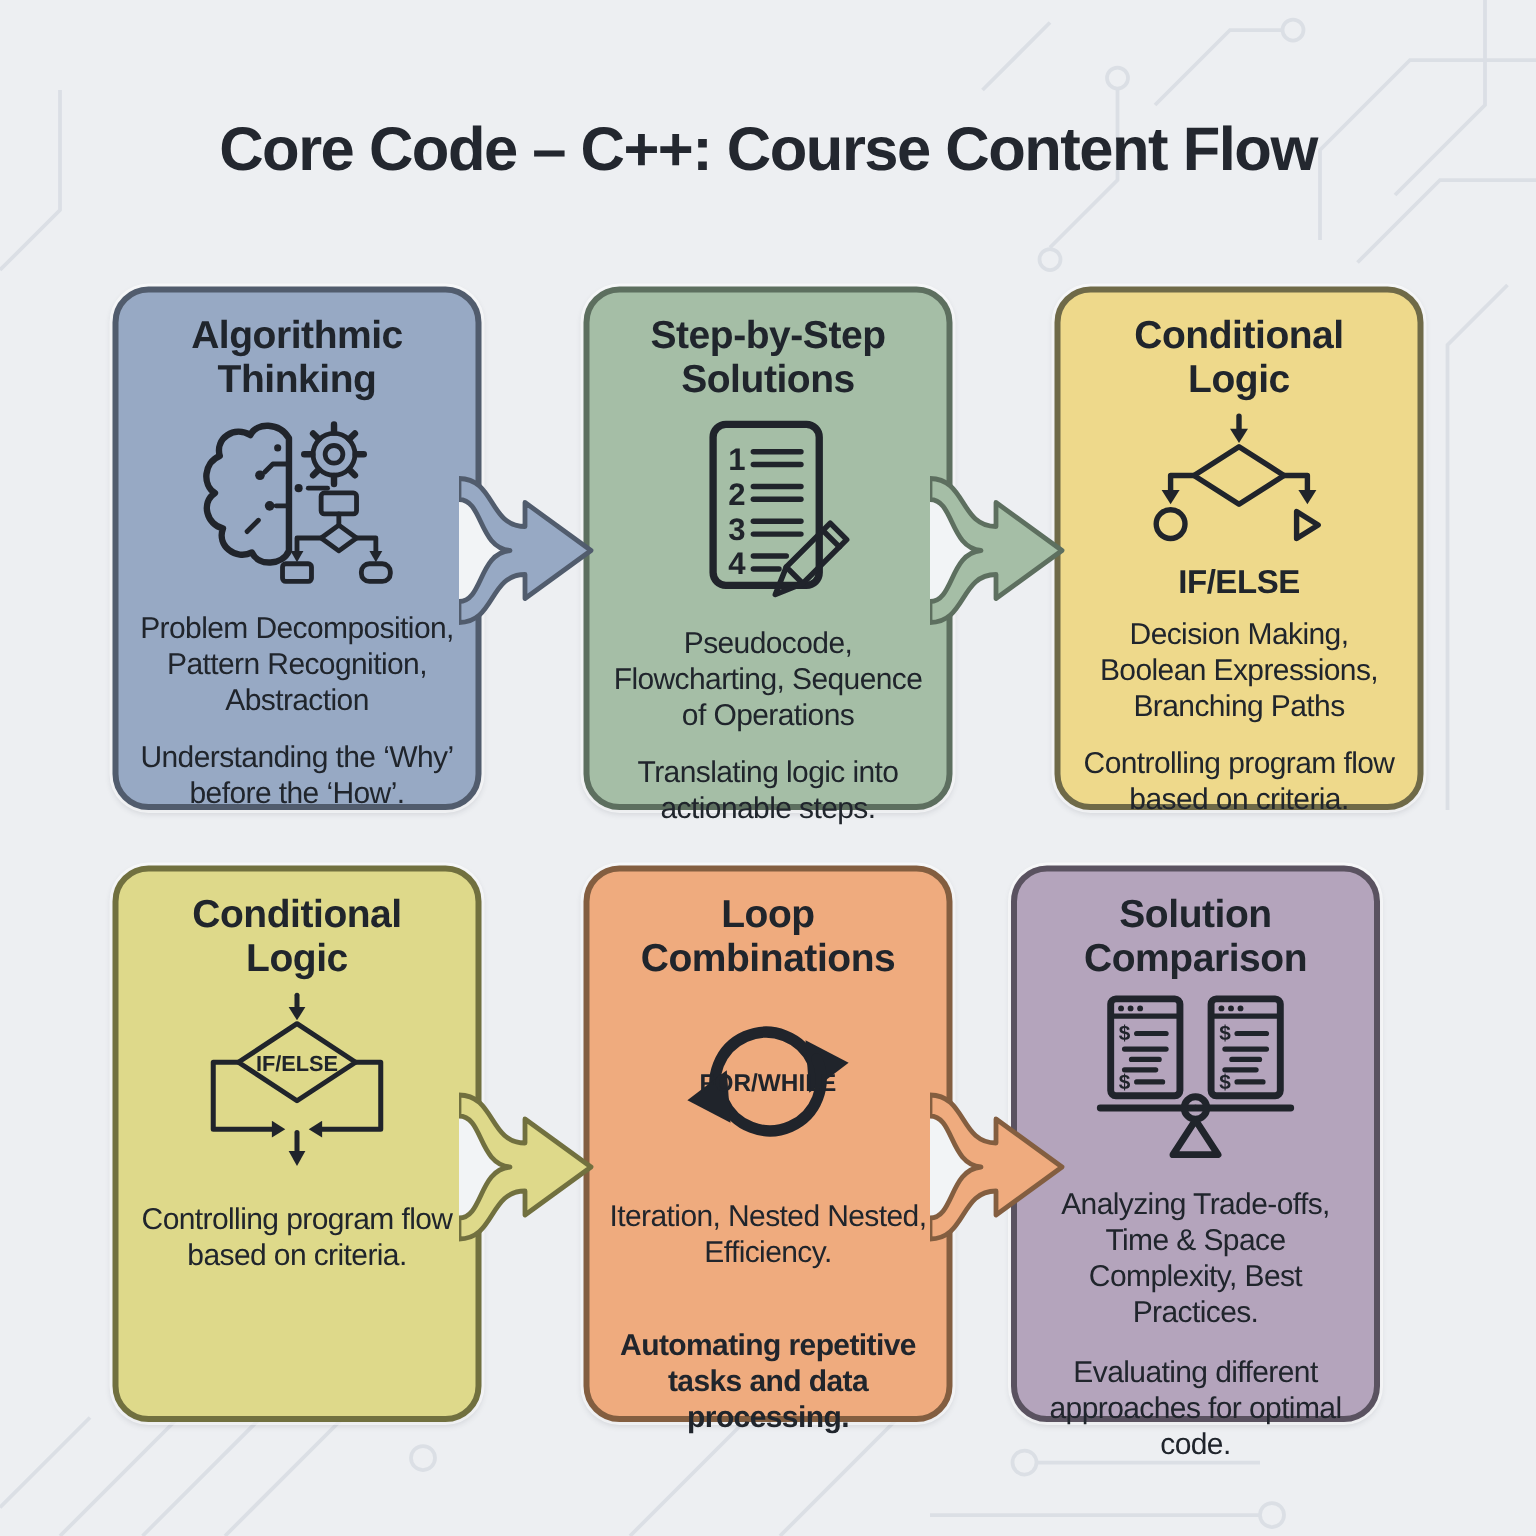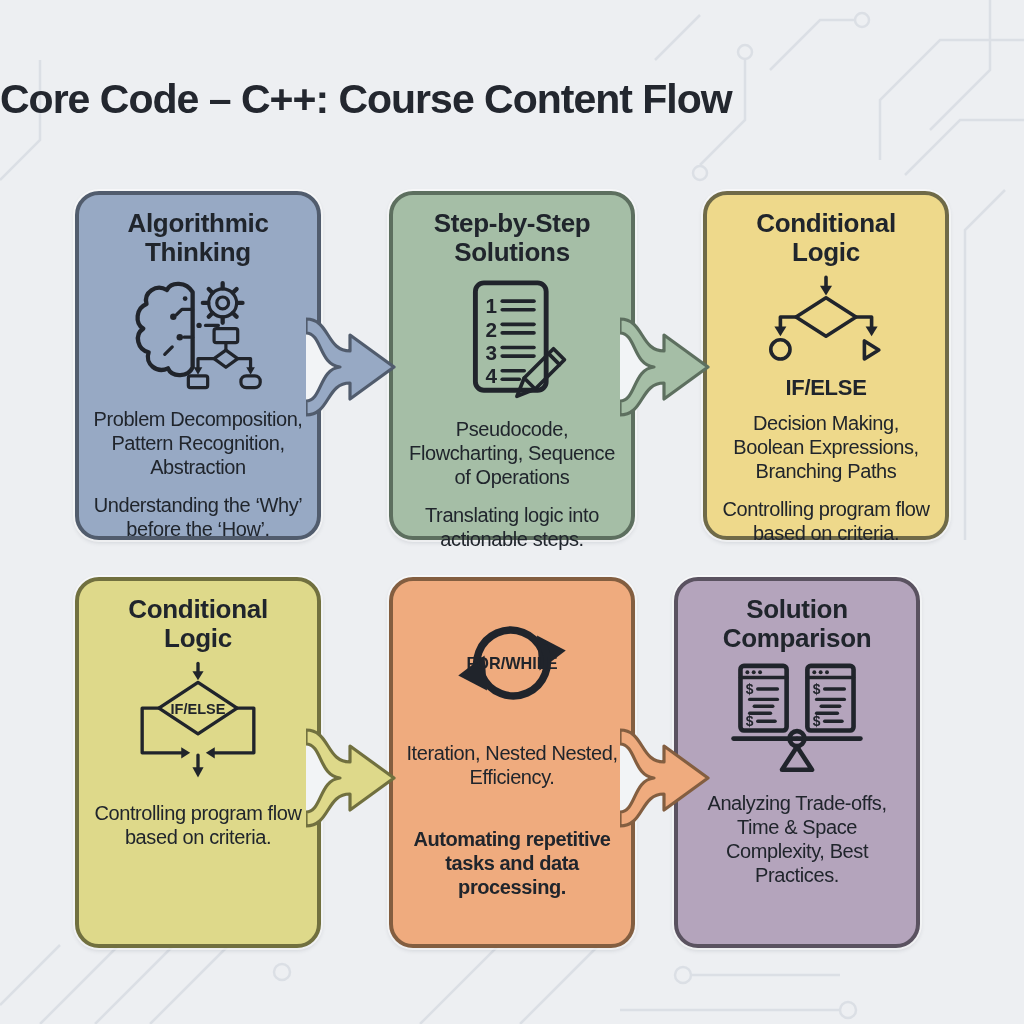--- a/index.html
+++ b/index.html
@@ -6,21 +6,21 @@
   body{
     width:1024px;height:1024px;position:relative;overflow:hidden;
     background:var(--bg,#edeff2);
     font-family:"Liberation Sans","DejaVu Sans",sans-serif;
     color:var(--text,#20252c);
   }
   .circuits{position:absolute;inset:0;z-index:0;}
   .circuits path{fill:none;stroke:var(--circuit,#dbdfe5);stroke-width:2.5;}
   .circuits circle{fill:var(--bg,#edeff2);stroke:var(--circuit,#dbdfe5);stroke-width:2.5;}
   .page-title{
-    position:absolute;left:0;top:76px;width:100%;text-align:left;
+    position:absolute;left:0;top:76px;width:100%;text-align:center;
     font-size:41px;font-weight:700;letter-spacing:-1px;color:var(--title,#23272f);
     z-index:2;
   }
   .card{
     position:absolute;width:246px;box-sizing:border-box;z-index:1;
     background:var(--fill,#ccc);border:4px solid var(--border,#555);
     border-radius:24px;padding:14px 12px 24px;
     display:flex;flex-direction:column;align-items:center;text-align:center;
     box-shadow:0 0 0 2px rgba(255,255,255,.6),0 2px 5px rgba(40,45,60,.18);
   }
@@ -182,20 +182,21 @@
       <path class="ic3" d="M95,42 H110 V82 H74"></path>
       <polygon class="icf" points="75,77 75,87 67,82"></polygon>
       <path class="ic3" d="M60,84 V96"></path>
       <polygon class="icf" points="55,95 65,95 60,104"></polygon>
     </svg>
   </div>
   <div class="card-note">Controlling program flow based on criteria.</div>
 </div>
 
 <div class="card" id="card4" style="--fill: #efab7e; --border: #835e40;">
+  <div class="card-title">Loop Combinations</div>
   <div class="card-icon">
     <svg width="140" height="120" viewBox="0 0 100 96" aria-hidden="true">
       <path id="lp" class="ic6" d="M24,60 A26,26 0 1 1 74,38"></path>
       <polygon id="lh" class="icf" points="70,26 93,38 72,54"></polygon>
       <use href="#lp" transform="rotate(180 50 48)"></use>
       <use href="#lh" transform="rotate(180 50 48)"></use>
       <text x="50" y="53" font-size="13" text-anchor="middle">FOR/WHILE</text>
     </svg>
   </div>
   <div class="card-body">Iteration, Nested Nested, Efficiency.</div>
@@ -234,20 +235,21 @@
         </g>
       <text x="82" y="56" font-size="12" text-anchor="middle">$</text>
       <path class="ic3" d="M89,52 H104"></path>
       <path class="ic" d="M10,67 H120" stroke-width="5"></path>
       <circle class="ic" cx="65" cy="67" r="6.5"></circle>
       <circle class="icf" cx="65" cy="67" r="1.8"></circle>
       <path class="ic" d="M52,94 L65,74 L78,94 Z"></path>
     </svg>
   </div>
   <div class="card-body">Analyzing Trade-offs, Time &amp; Space Complexity, Best Practices.</div>
+  <div class="card-note">Evaluating different approaches for optimal code.</div>
 </div>
 
 <svg class="flow-arrow" id="arrow0" viewBox="0 0 90 100" aria-hidden="true" style="--fill: #97a9c4; --border: #515c6d;">
   <path class="notch" d="M0 2 C24 2 20 34 44 34 L44 66 C20 66 24 98 0 98 Z"></path>
   <path class="arrow" d="M0 2 C24 2 20 34 44 34 L44 18 L88 50 L44 82 L44 66 C20 66 24 98 0 98 L0 84 C16 84 13 52 34 50 C13 48 16 16 0 16 Z"></path>
 </svg>
 <svg class="flow-arrow" id="arrow1" viewBox="0 0 90 100" aria-hidden="true" style="--fill: #a5bea6; --border: #5d6f5f;">
   <path class="notch" d="M0 2 C24 2 20 34 44 34 L44 66 C20 66 24 98 0 98 Z"></path>
   <path class="arrow" d="M0 2 C24 2 20 34 44 34 L44 18 L88 50 L44 82 L44 66 C20 66 24 98 0 98 L0 84 C16 84 13 52 34 50 C13 48 16 16 0 16 Z"></path>
 </svg>

